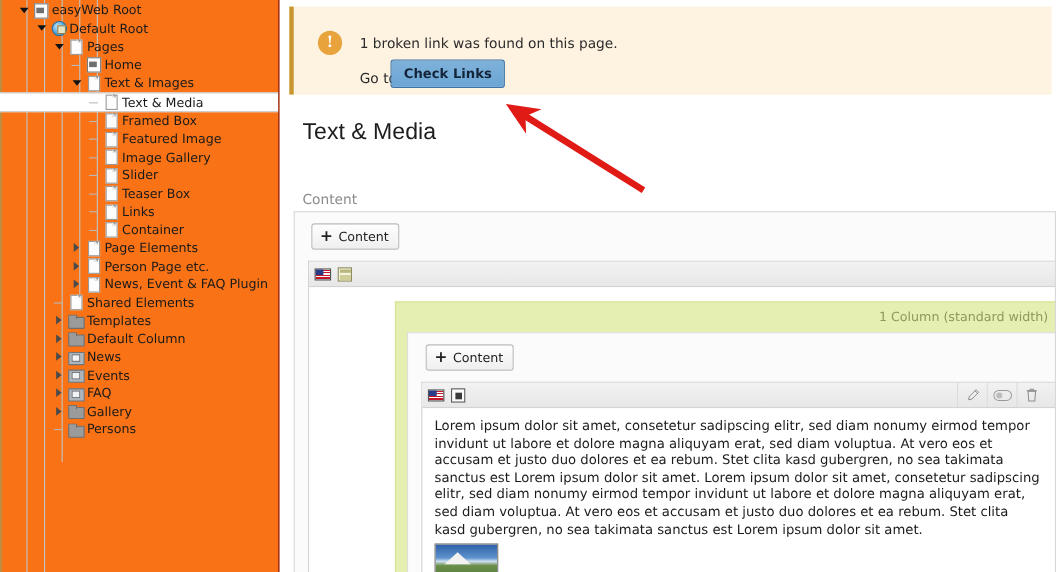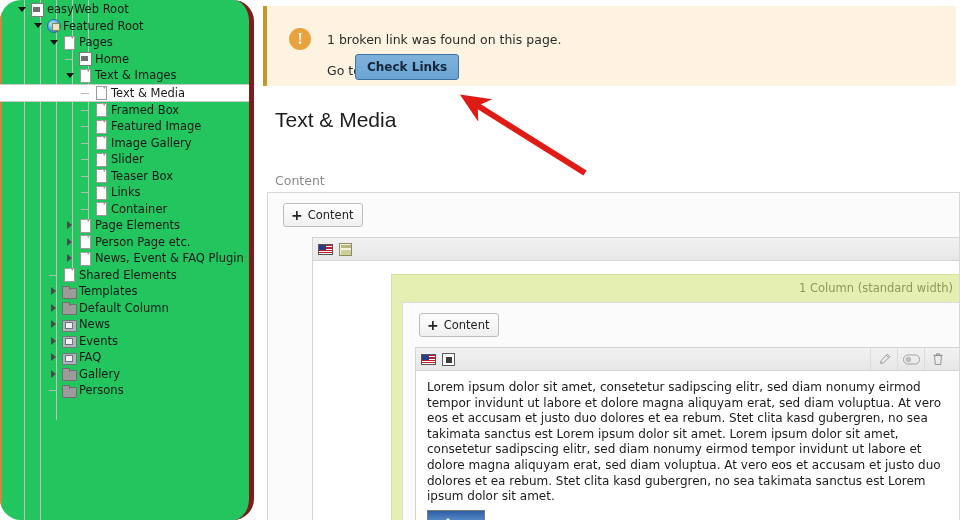--- a/index.html
+++ b/index.html
@@ -10,24 +10,23 @@
     font-family:"DejaVu Sans", sans-serif;
     font-size:12px;
     color:#222;
     overflow:hidden;
     position:relative;
   }
 
   
   #sidebar {
     position:absolute; left:0; top:0; width:254px; height:520px;
-    background:#22c55e;
-    border-right:5px solid #7f1d1d;
+    background:#f97316;
+    border-right:1px solid #7f1d1d;
     overflow:hidden;
-    border-radius:21px;
   }
   #sidebar-left-rule {
     position:absolute; left:0; top:0; width:2px; height:520px;
     background:#c08b3e;
   }
   .tree { position:relative; padding-top:1px; }
   .node {
     position:relative;
     height:16.5px;
     line-height:16.5px;
@@ -195,21 +194,20 @@
   .btn-content .plus { font-size:14px; font-weight:bold; line-height:10px; }
 
   #add-content-outer { position:absolute; left:15px; top:10px; }
 
   
   #outer-element {
     position:absolute; left:12px; top:44px; right:0; bottom:0;
     background:#ffffff;
     border-top:1px solid #d3d3d3;
     border-left:1px solid #d3d3d3;
-    margin-left:32px;
   }
   .elem-toolbar {
     height:23px;
     background:linear-gradient(#f2f2f2,#e7e7e7);
     border-bottom:1px solid #d3d3d3;
     display:flex; align-items:center;
     padding-left:5px;
     position:relative;
   }
   .tb-icons { display:flex; align-items:center; gap:6px; }
@@ -332,21 +330,21 @@
       <div class="node">
         <span class="indent" style="width: 12px;"></span>
         <span class="twisty down"></span>
         <span class="ticon ic-pageimg" style="margin-left: 3px;"></span>
         <span class="nlabel">easyWeb Root</span>
       </div>
       <div class="node">
         <span class="indent" style="width: 28px;"></span>
         <span class="twisty down"></span>
         <span class="ticon ic-globe" style="margin-left: 3px;"></span>
-        <span class="nlabel">Featured Root</span>
+        <span class="nlabel">Default Root</span>
       </div>
       <div class="node">
         <span class="indent" style="width: 44px;"></span>
         <span class="twisty down"></span>
         <span class="ticon ic-page" style="margin-left: 3px;"></span>
         <span class="nlabel">Pages</span>
       </div>
       <div class="node">
         <span class="indent" style="width: 60px;"></span>
         <span class="elbow"></span>

